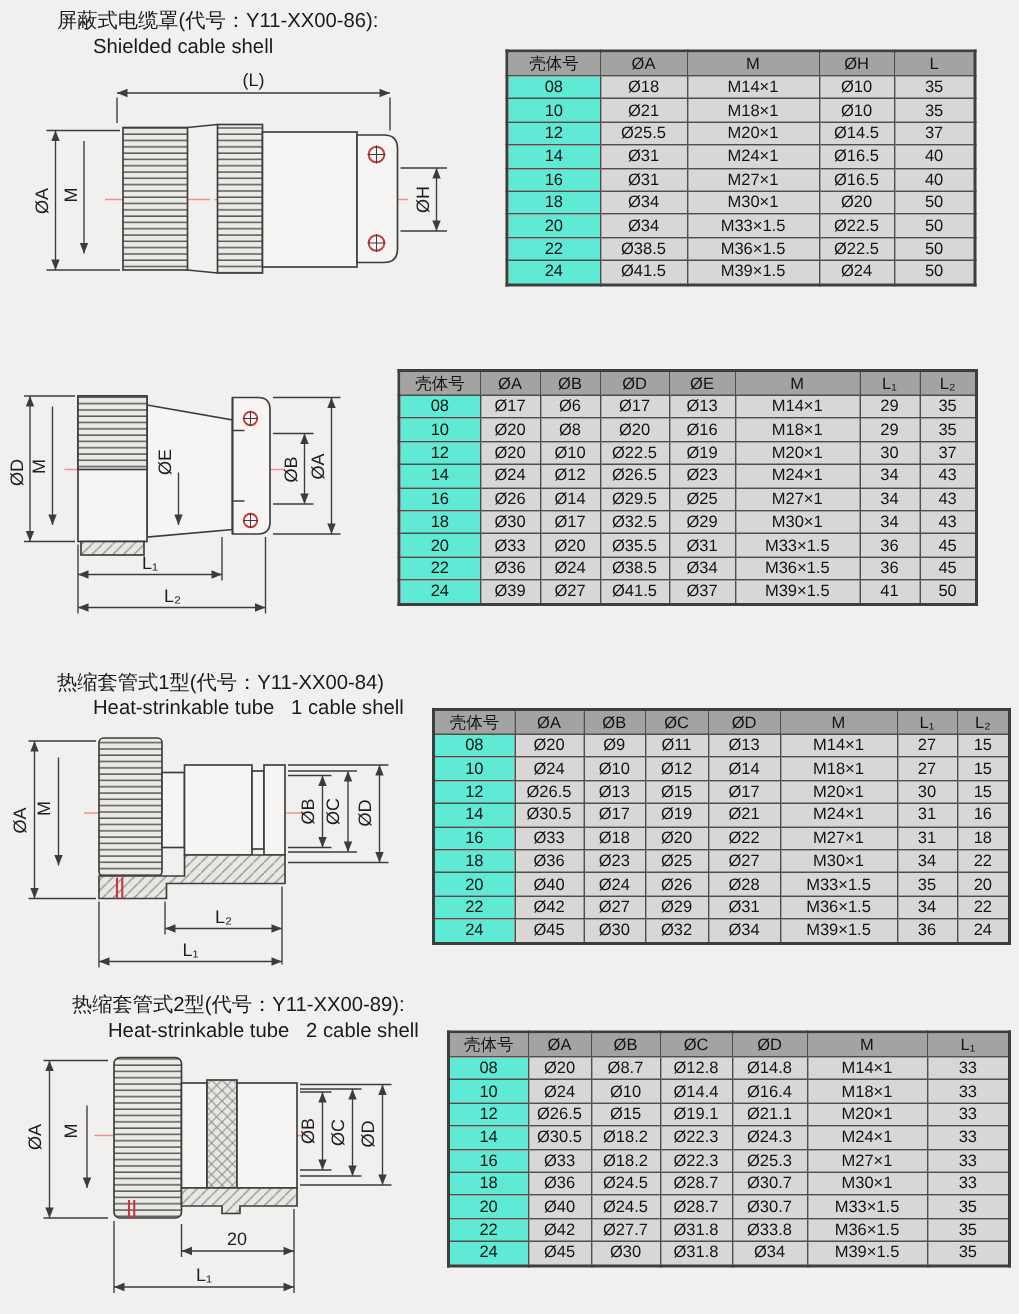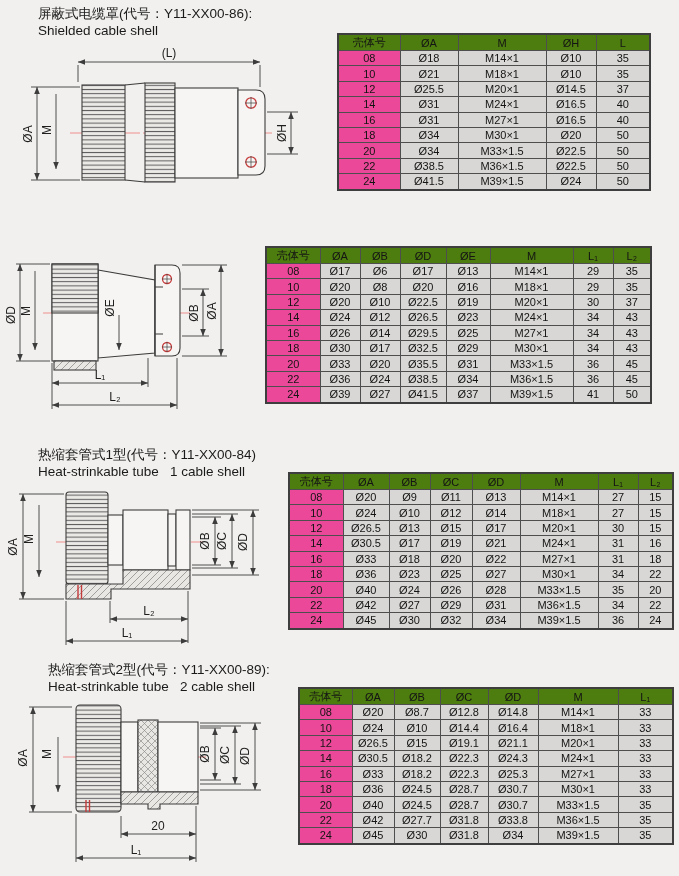--- a/index.html
+++ b/index.html
@@ -2,33 +2,33 @@
 <html><head>
 <meta charset="utf-8">
 <style>
   html,body { margin:0; padding:0; }
   .page {
     position:relative; width:679px; height:876px;
     background:#f1f0ee; overflow:hidden;
     font-family:"Liberation Sans", sans-serif; color:#1a1a1a;
   }
   .sec-title { position:absolute; font-size:13.5px; line-height:17px; }
-  .sec-title .en { white-space:pre; }
+  .sec-title .en { white-space:pre;margin-left:24px; }
   table.spec {
     position:absolute; border-collapse:collapse; table-layout:fixed;
     border:2px solid #3e3e3e;
   }
   table.spec th, table.spec td {
     border:1px solid #4e4e4e; height:14.4px; padding:0 1px;
     font-size:11px; font-weight:normal; text-align:center;
     white-space:nowrap; overflow:hidden; color:#141414;
     background:#d8d7d5;
   }
-  table.spec th { background:#4d7c0f; }
-  table.spec td.first { background:#ec4899; }
+  table.spec th { background:#a3a3a3; }
+  table.spec td.first { background:#5eead4; }
   .drawing { position:absolute; }
   svg text { font-family:"Liberation Sans", sans-serif; font-size:12px; fill:#1e1e1e; }
 </style>
 </head>
 <body>
 
 <div class="page">
 
   <svg width="0" height="0" style="position:absolute" aria-hidden="true">
     <defs>

